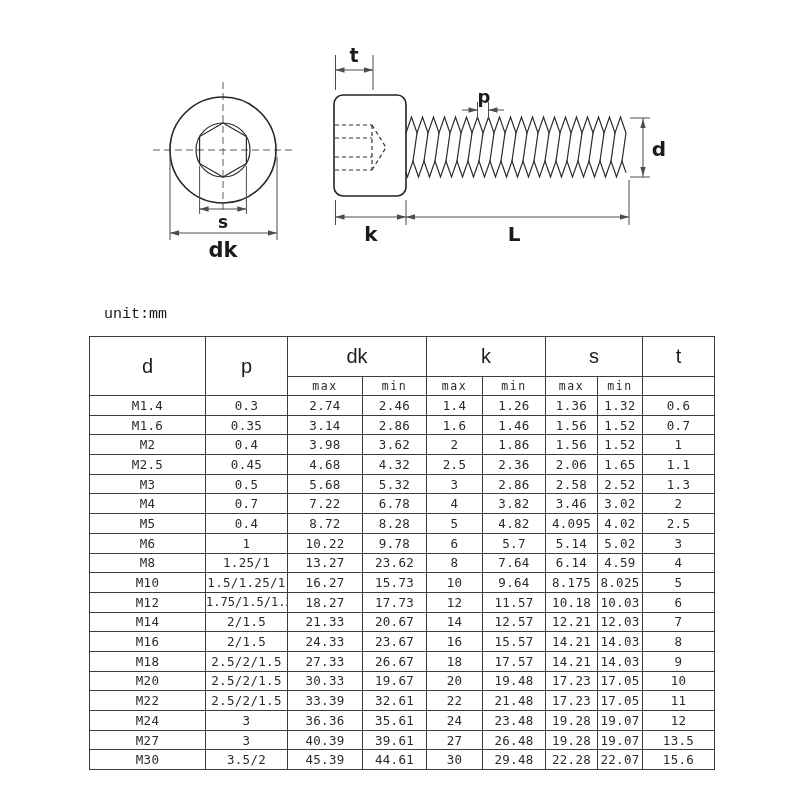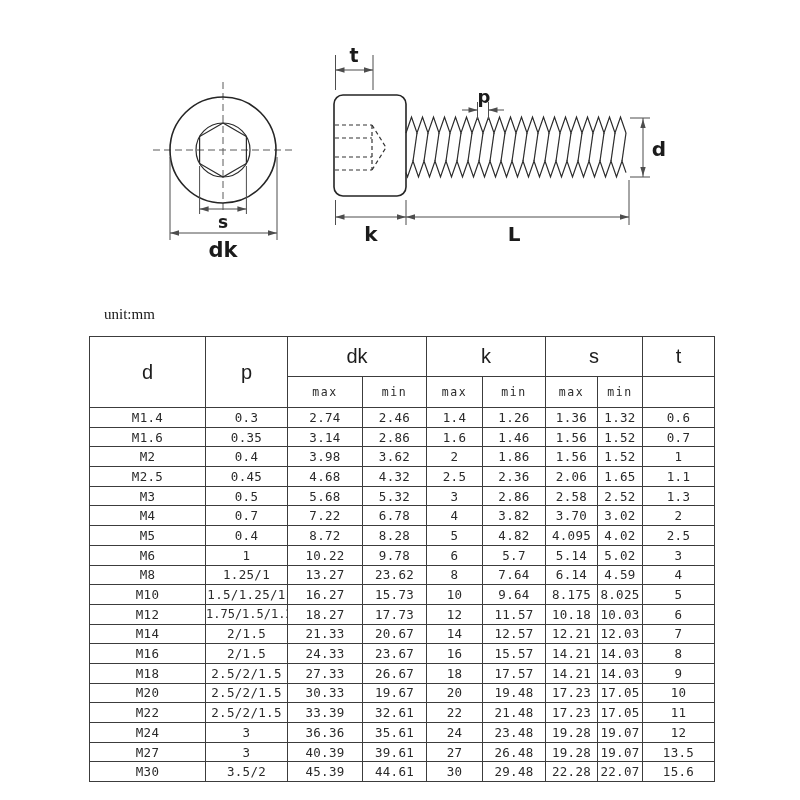--- a/index.html
+++ b/index.html
@@ -10,35 +10,35 @@
   #drawing{position:absolute;left:0;top:0;}
   .objline{stroke:#252525;stroke-width:1.6;fill:none;stroke-linejoin:round;}
   .thinobj{stroke:#2b2b2b;stroke-width:1.2;fill:none;}
   .hidden-line{stroke:#333;stroke-width:1.2;fill:none;stroke-dasharray:4 3;}
   .centerline{stroke:#5a5a5a;stroke-width:1;fill:none;stroke-dasharray:7 4;}
   .dimline{stroke:#4d4d4d;stroke-width:1;fill:none;}
   .arrowhead{fill:#4d4d4d;stroke:none;}
   .dimlabel{font-family:"DejaVu Sans",sans-serif;font-weight:700;fill:#1b1b1b;text-anchor:middle;}
   #unit-label{
     position:absolute;left:104px;top:306px;font-size:15px;color:#161616;
-    font-family:Liberation Serif, serif;
+    font-family:Liberation Mono, monospace;
   }
   table#spec-table{
     position:absolute;left:89px;top:336px;width:625px;
     border-collapse:collapse;table-layout:fixed;background:#fff;
   }
   #spec-table th,#spec-table td{
     border:1px solid #3c3c3c;text-align:center;vertical-align:middle;
     padding:0;overflow:hidden;white-space:nowrap;
   }
   #spec-table th.h1{
     font-family:"Liberation Sans",sans-serif;font-size:20px;font-weight:400;color:#1d1d1d;
   }
   #spec-table thead tr.row1{height:40px;}
-  #spec-table thead tr.subhead{height:31px;}
+  #spec-table thead tr.subhead{height:19px;}
   #spec-table tr.subhead th{
     font-family:"DejaVu Sans Mono",monospace;font-size:11.5px;font-weight:400;
     letter-spacing:1.5px;color:#2a2a2a;
   }
   #spec-table tbody td{
     font-family:"DejaVu Sans Mono",monospace;font-size:12.5px;letter-spacing:.3px;
     color:#2a2a2a;height:18.7px;
   }
   #spec-table tbody td.small{font-size:12px;letter-spacing:0;}
 </style>
@@ -250,21 +250,21 @@
         <td>2.52</td>
         <td>1.3</td>
       </tr>
       <tr>
         <td>M4</td>
         <td>0.7</td>
         <td>7.22</td>
         <td>6.78</td>
         <td>4</td>
         <td>3.82</td>
-        <td>3.70</td>
+        <td>3.46</td>
         <td>3.02</td>
         <td>2</td>
       </tr>
       <tr>
         <td>M5</td>
         <td>0.4</td>
         <td>8.72</td>
         <td>8.28</td>
         <td>5</td>
         <td>4.82</td>

